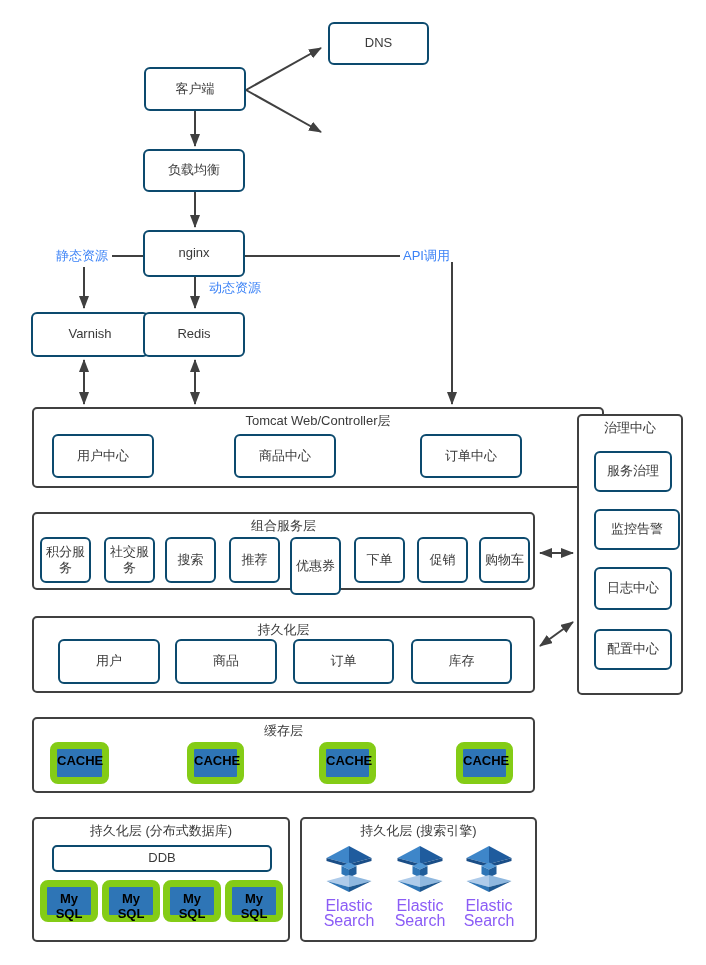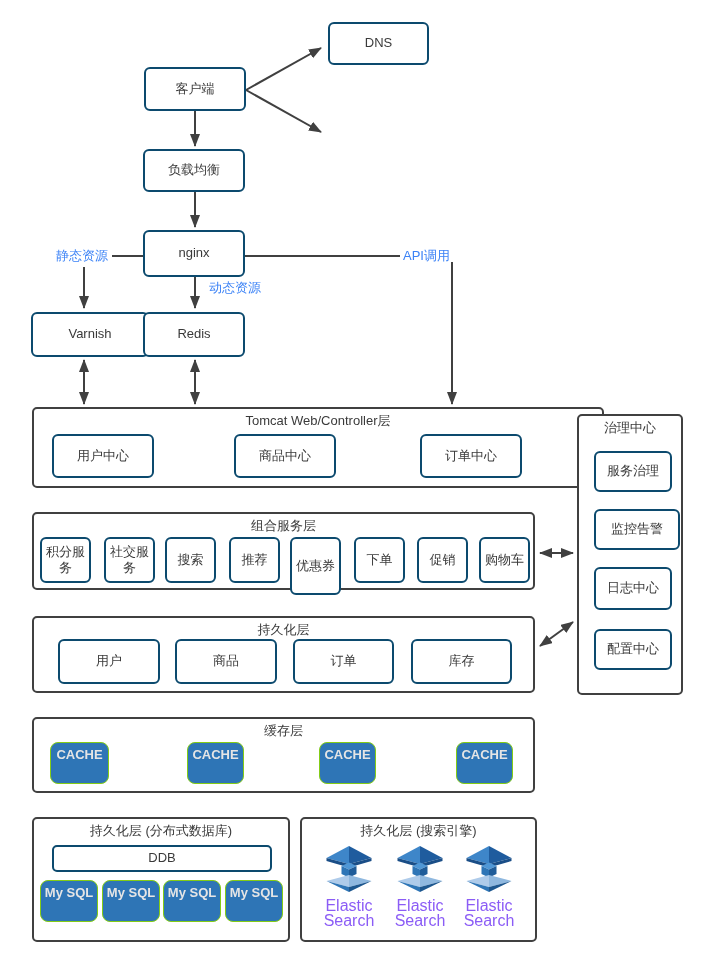--- a/index.html
+++ b/index.html
@@ -17,21 +17,21 @@
   .layer{
     position:absolute;box-sizing:border-box;background:#ffffff;
     border:2px solid #404040;border-radius:5px;z-index:1;
   }
   .layer-title{
     position:absolute;left:0;top:3px;width:100%;text-align:center;
     font-size:13px;color:#3a3a3a;
   }
   .blue{
     position:absolute;box-sizing:border-box;background:#2E75B6;
-    border:1px solid #84cc16;border-radius:8px;color:#e5e5e5;
+    border:7px solid #84cc16;border-radius:8px;color:#000000;
     font-weight:bold;font-size:13px;text-align:center;padding-top:4px;z-index:2;
   }
   .edge-label{
     position:absolute;font-size:13px;color:#3b82f6;z-index:2;background:#ffffff;
     text-align:center;line-height:16px;
   }
   .es-unit{position:absolute;width:62px;text-align:center;z-index:2;}
   .es-unit .caption{font-size:16px;line-height:15px;color:#8b5cf6;margin-top:2px;}
 </style>
 </head>

